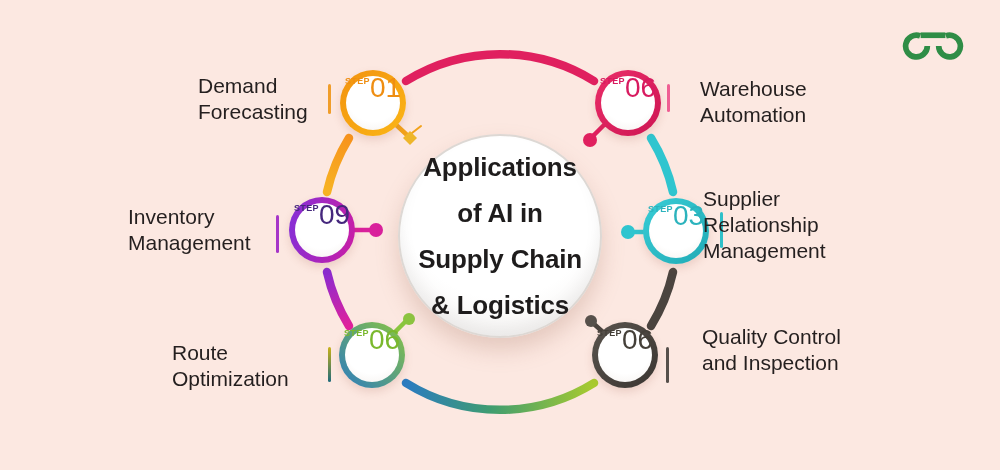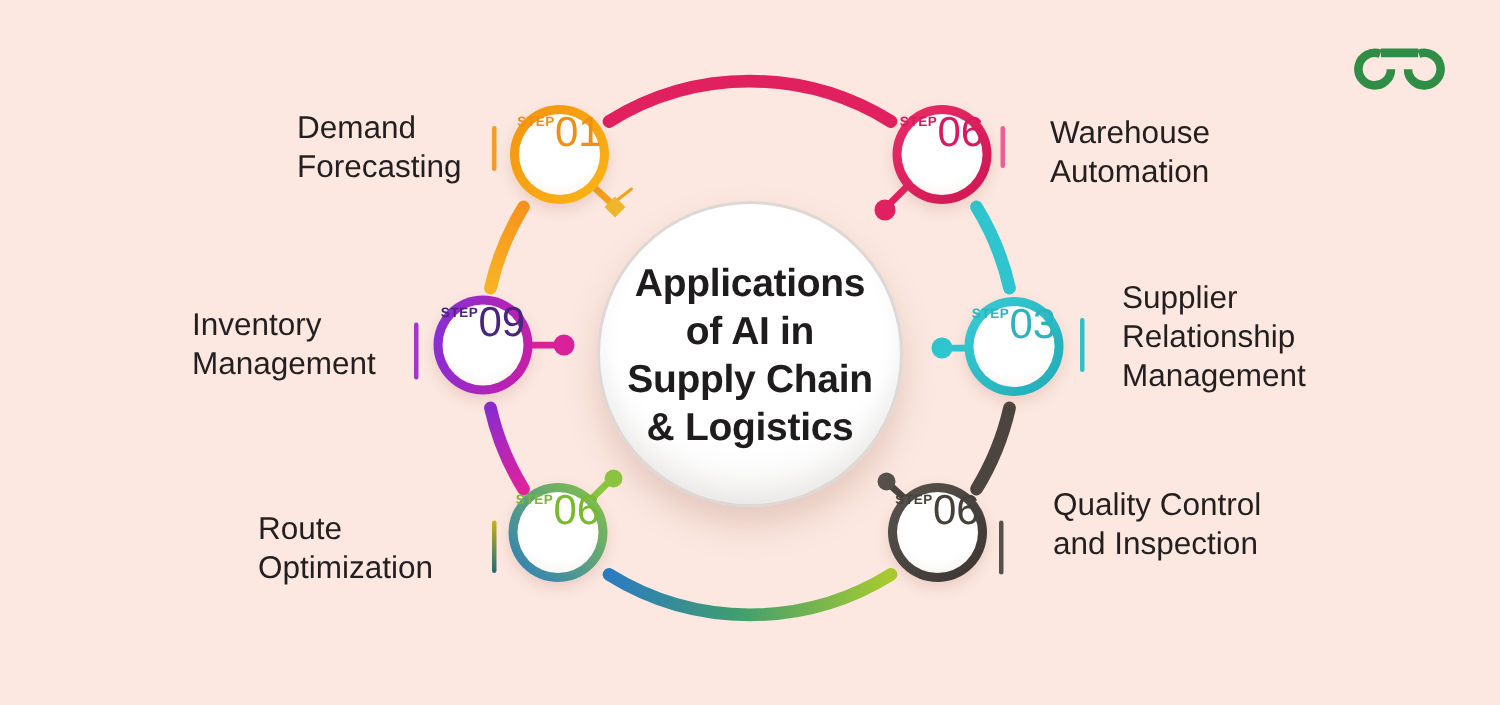--- a/index.html
+++ b/index.html
@@ -16,21 +16,21 @@
   .center-circle{
     position:absolute;left:398px;top:134px;width:204px;height:204px;
     border-radius:50%;
     background:radial-gradient(circle at 50% 32%,#ffffff 58%,#f0edeb 100%);
     border:2px solid #ddd8d4;
     box-shadow:0 12px 22px rgba(170,120,100,.28), inset 0 -10px 16px rgba(0,0,0,.05);
     display:flex;align-items:center;justify-content:center;
     box-sizing:border-box;
   }
   .center-title{
-    text-align:center;font-size:26px;line-height:32px;font-weight:bold;
+    text-align:center;font-size:26px;line-height:46px;font-weight:bold;
     color:#1e1c1c;letter-spacing:-0.2px;
   }
 
   
   .node{
     position:absolute;width:66px;height:66px;border-radius:50%;
     padding:6px;box-sizing:border-box;
     box-shadow:0 4px 9px rgba(160,90,70,.18);
   }
   .node-inner{
@@ -49,21 +49,21 @@
   .t1{left:328px;top:84px;height:30px}.t2{left:276px;top:215px;height:38px}
   .t3{left:328px;top:347px;height:35px}.t4{left:667px;top:84px;height:28px}
   .t5{left:720px;top:212px;height:36px}.t6{left:666px;top:347px;height:36px}
 
   
   .label{
     position:absolute;font-size:21px;line-height:26px;color:#241f1f;
     font-weight:400;letter-spacing:0;
   }
   .l1{left:198px;top:73px}.l2{left:128px;top:204px}.l3{left:172px;top:340px}
-  .l4{left:700px;top:76px}.l5{left:748px;top:186px}.l6{left:702px;top:324px}
+  .l4{left:700px;top:76px}.l5{left:703px;top:186px}.l6{left:702px;top:324px}
 
   .logo{position:absolute;left:902px;top:25px;}
 </style>
 </head>
 <body>
 
 <div class="stage">
 
   <svg class="layer" width="1000" height="470" viewBox="0 0 1000 470">
     <defs>

